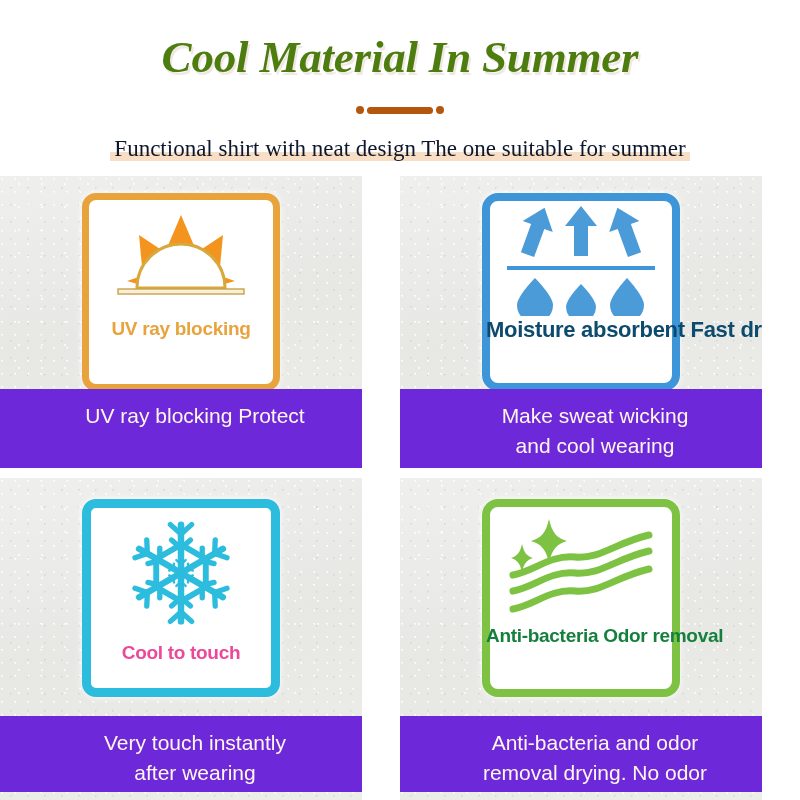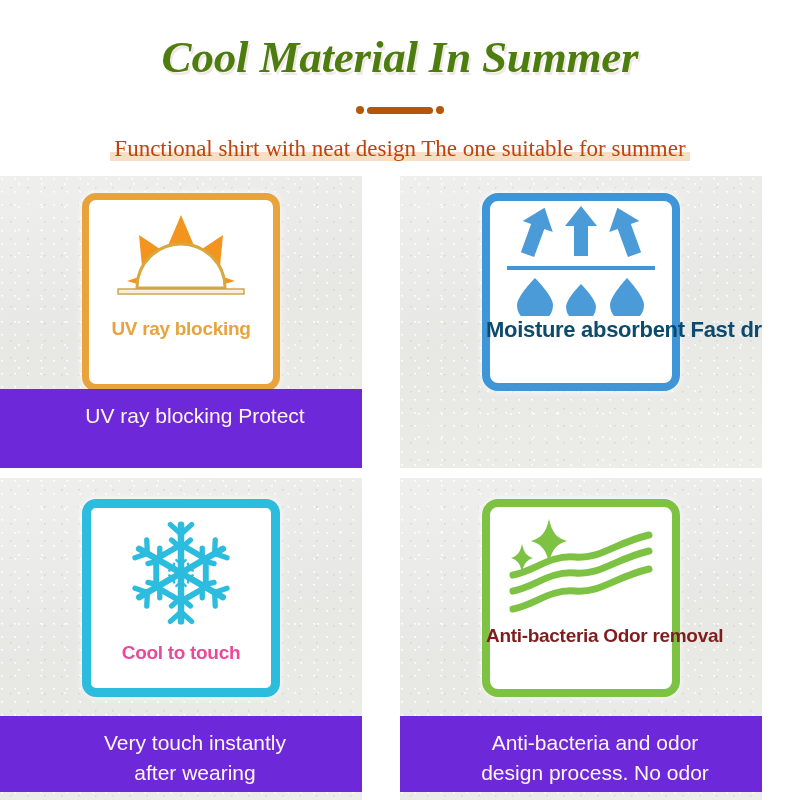--- a/index.html
+++ b/index.html
@@ -64,21 +64,21 @@
     position: absolute;
     left: 0; top: 136px;
     width: 800px;
     text-align: center;
   }
   .subtitle {
     display: inline-block;
     position: relative;
     font-family: "Liberation Serif", serif;
     font-size: 23px;
-    color: #c2410c;
+    color: #0f172a;
     white-space: nowrap;
     padding: 0 4px;
   }
   .subtitle .hl {
     position: absolute;
     left: 0; right: 0;
     bottom: 1px;
     height: 9px;
     background: #F6D3B2;
     opacity: 0.75;
@@ -152,21 +152,21 @@
     font-family: "Liberation Sans", sans-serif;
     font-weight: bold;
     font-size: 19px;
     line-height: 22px;
     letter-spacing: -0.3px;
     color: #E8A33D;
     white-space: nowrap;
   }
   .cell.c1 .icon-label { color: #0c4a6e; font-size: 22px; }
   .cell.c2 .icon-label { color: #ec4899; font-size: 19px; margin-top: 4px; }
-  .cell.c3 .icon-label { color: #7f1d1d; font-size: 19px; text-align: center; }
+  .cell.c3 .icon-label { color: #15803d; font-size: 19px; text-align: center; }
 
   .caption {
     position: absolute;
     left: 0;
     width: 390px;
     box-sizing: border-box;
     background: #6d28d9;
     color: #FFF6EE;
     font-family: Liberation Sans, sans-serif;
     font-size: 21px;
@@ -260,20 +260,24 @@
               <path d="M122,74 C122,74 139,92 139,101 A17,17 0 0 1 105,101 C105,92 122,74 122,74 Z"></path>
             </g>
           </svg>
         </div>
         <div class="icon-label">
           <span class="line">Moisture absorbent</span>
           <span class="line">Fast drying</span>
         </div>
       </div>
 
+      <div class="caption">
+        <span class="line">Make sweat wicking</span>
+        <span class="line">and cool wearing</span>
+      </div>
     </div>
 
     <div class="cell c2">
       <div class="cell-bg"></div>
 
       <div class="icon-box">
         <div class="icon-art">
           <svg width="118" height="118" viewBox="0 0 100 100" aria-hidden="true">
             <g stroke="#2BBCDE" stroke-width="5.5" stroke-linecap="round" fill="none">
 
@@ -366,18 +370,18 @@
           </svg>
         </div>
         <div class="icon-label">
           <span class="line">Anti-bacteria</span>
           <span class="line">Odor removal</span>
         </div>
       </div>
 
       <div class="caption">
         <span class="line">Anti-bacteria and odor</span>
-        <span class="line">design process. No odor</span>
+        <span class="line">removal drying. No odor</span>
       </div>
     </div>
 
   </div>
 </div>
 
 </body></html>

